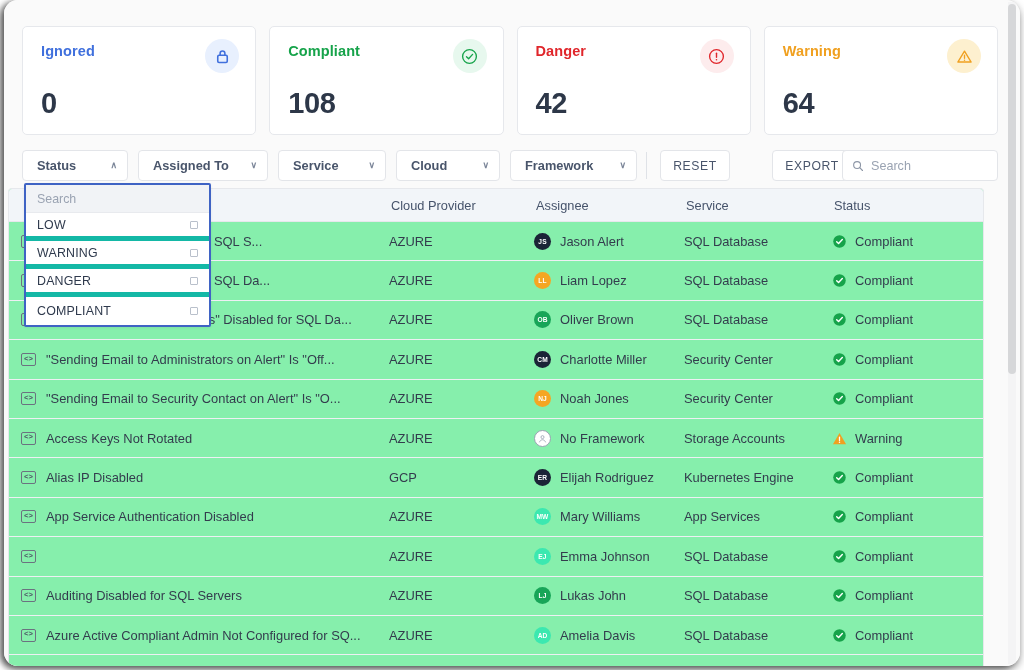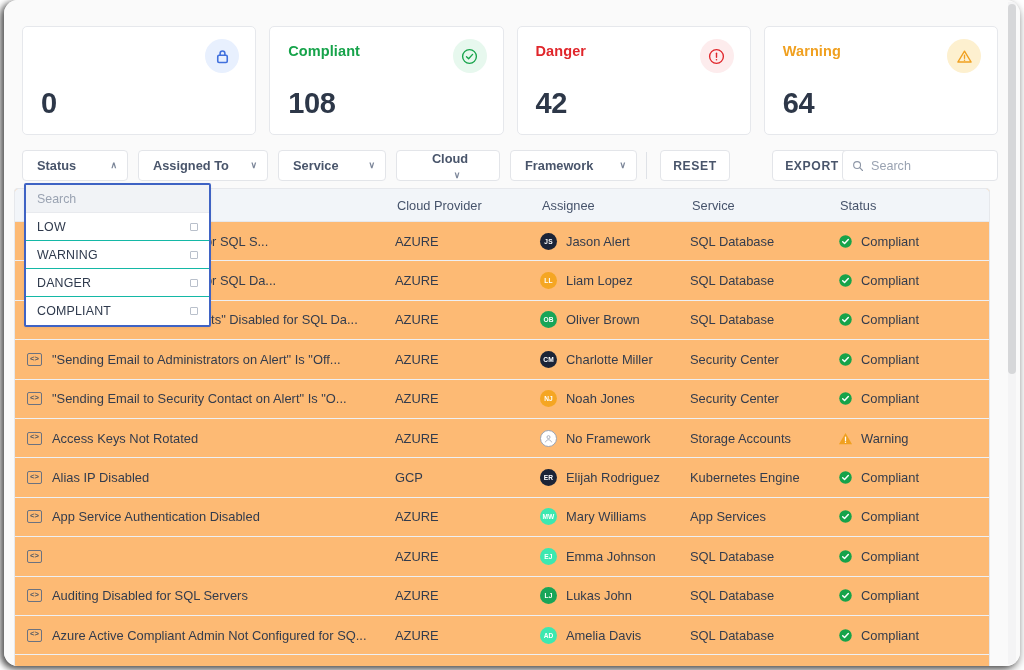--- a/index.html
+++ b/index.html
@@ -98,21 +98,21 @@
     background: #dfe2e7;
   }
   .plain-btn {
     position: absolute;
     top: 0; height: 31px;
     background: #ffffff;
     border: 1px solid #e3e5e9;
     border-radius: 4px;
     display: flex; align-items: center; justify-content: center;
     font-size: 12.2px;
-    font-weight: bold;
+    font-weight: normal;
     letter-spacing: .6px;
     color: #49556b;
     cursor: pointer;
   }
   #search-box {
     position: absolute;
     right: 0; top: 0;
     width: 156px; height: 31px;
     background: #ffffff;
     border: 1px solid #e3e5e9;
@@ -151,43 +151,43 @@
   }
   #dd-search input {
     border: none; outline: none; background: transparent;
     font-family: inherit; font-size: 12.4px; color: #42506a; width: 100%;
   }
   #dd-search input::placeholder { color: #9aa3b2; }
   .dd-opt {
     height: 28px;
     display: flex; align-items: center;
     padding: 0 11px;
-    border-bottom: 1px solid #14b8a6;
+    border-bottom: 5px solid #14b8a6;
     font-size: 12.4px;
     color: #2f3a4d;
     letter-spacing: .2px;
     cursor: pointer;
   }
   .dd-opt:last-child { border-bottom: none; }
   .dd-opt .nm { flex: 1 1 auto; }
   .dd-cb {
     width: 8px; height: 8px;
     border: 1px solid #b9c0cb;
     border-radius: 1px;
     background: #fff;
     flex: 0 0 auto;
   }
 
   
   #table {
     position: absolute;
-    left: 10px; top: 188px;
+    left: 4px; top: 188px;
     width: 976px;
     bottom: 0;
-    background: #fdba74;
+    background: #86efac;
     border: 1px solid #e6e8ec;
     border-bottom: none;
     border-radius: 4px 4px 0 0;
     overflow: hidden;
   }
   .thead {
     height: 33px;
     background: #f2f5f9;
     display: flex; align-items: center;
     border-bottom: 1px solid #e6e8ec;
@@ -255,20 +255,21 @@
   }
 </style>
 </head>
 <body>
 
 <div id="frame">
 <div id="viewport">
 
   <div id="cards">
         <div class="card">
+          <div class="card-label" style="color: rgb(64, 112, 221);">Ignored</div>
           <div class="card-value">0</div>
           <div class="card-badge" style="background: rgb(232, 240, 254);">
             <svg width="19" height="19" viewBox="0 0 24 24" fill="none">
               <rect x="6" y="10.5" width="12" height="9" rx="1.6" stroke="#4070dd" stroke-width="2"></rect>
               <path d="M9 10.5V8a3 3 0 0 1 6 0v2.5" stroke="#4070dd" stroke-width="2"></path>
             </svg>
           </div>
         </div>
         <div class="card">
           <div class="card-label" style="color: rgb(22, 163, 74);">Compliant</div>
@@ -302,21 +303,21 @@
             </svg>
           </div>
         </div>
       </div>
 
   <div id="toolbar">
         <div class="filter-btn" style="left: 488px; width: 127px;">
           <span class="cap">Framework</span>
           <span class="caret">∨</span>
         </div>
-        <div class="filter-btn" style="left: 374px; width: 104px; flex-direction: column;">
+        <div class="filter-btn" style="left: 374px; width: 104px;">
           <span class="cap">Cloud</span>
           <span class="caret">∨</span>
         </div>
         <div class="filter-btn" style="left: 256px; width: 108px;">
           <span class="cap">Service</span>
           <span class="caret">∨</span>
         </div>
         <div class="filter-btn" style="left: 116px; width: 130px;">
           <span class="cap">Assigned To</span>
           <span class="caret">∨</span>

